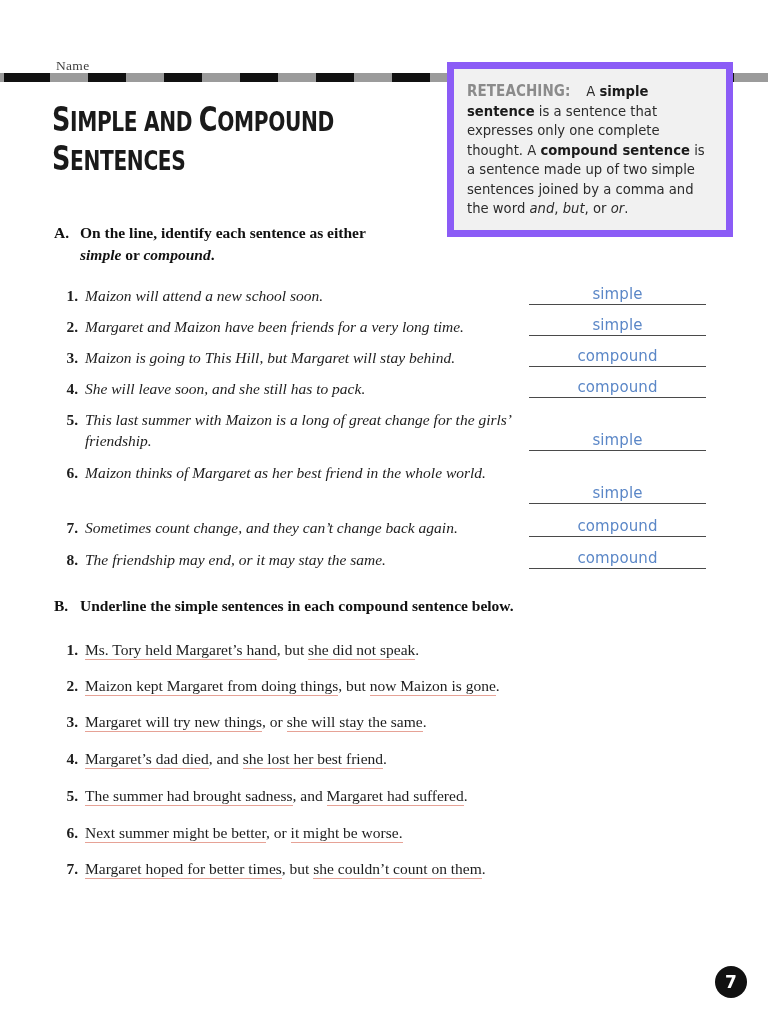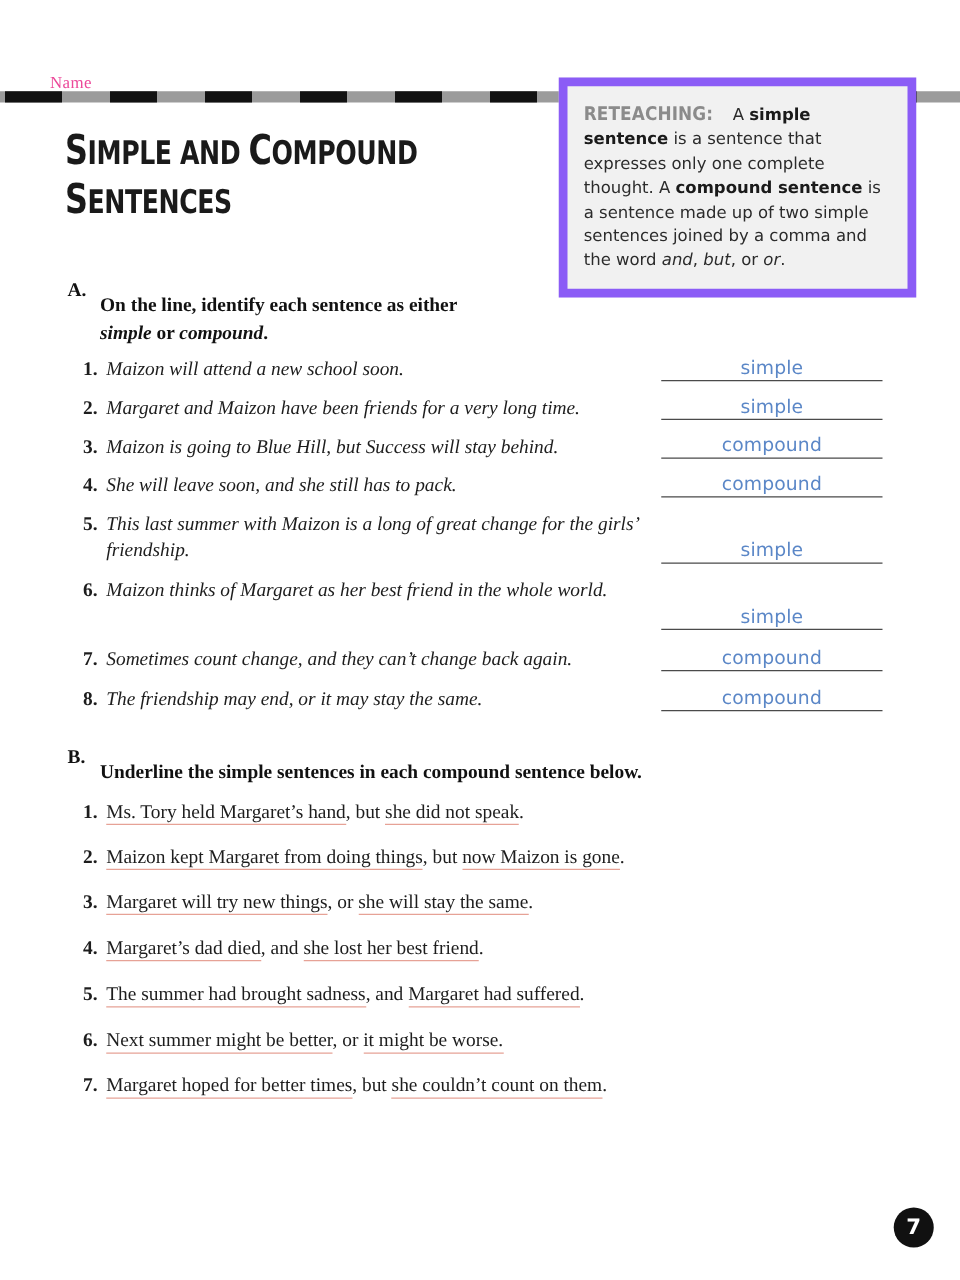--- a/index.html
+++ b/index.html
@@ -20,25 +20,25 @@
   .page {
     position: absolute;
     inset: 0;
     width: 768px;
     height: 1024px;
   }
 
   
   .name-label {
     position: absolute;
-    left: 40px;
+    left: 56px;
     top: 58px;
     font-family: "Liberation Serif", "DejaVu Serif", serif;
     font-size: 13.5px;
-    color: #ec4899;
+    color: #404040;
     letter-spacing: 0.3px;
   }
 
   
   .top-rule {
     position: absolute;
     left: 0;
     top: 73px;
     width: 768px;
     height: 9px;
@@ -119,21 +119,20 @@
     color: #111;
   }
   .section-head .sec-letter {
     position: absolute;
     left: 0;
     top: 0;
   }
   .section-head .sec-text {
     display: block;
     margin-left: 26px;
-    margin-top: 12px;
   }
   .section-head i { font-style: italic; }
 
   #section-a-head { left: 54px; top: 222px; width: 330px; }
   #section-b-head { left: 54px; top: 595px; width: 600px; }
 
   
   .itemA {
     position: absolute;
     left: 56px;
@@ -289,21 +288,21 @@
     <span class="num">2.</span>
     <span class="txt">Margaret and Maizon have been friends for a very long time.</span>
   </div>
   <div class="answer-slot" style="top:314px;">
     <span class="ans">simple</span>
     <span class="rule"></span>
   </div>
 
   <div class="itemA" style="top:348px;">
     <span class="num">3.</span>
-    <span class="txt">Maizon is going to Blue Hill, but Success will stay behind.</span>
+    <span class="txt">Maizon is going to This Hill, but Margaret will stay behind.</span>
   </div>
   <div class="answer-slot" style="top:345px;">
     <span class="ans">compound</span>
     <span class="rule"></span>
   </div>
 
   <div class="itemA" style="top:379px;">
     <span class="num">4.</span>
     <span class="txt">She will leave soon, and she still has to pack.</span>
   </div>

